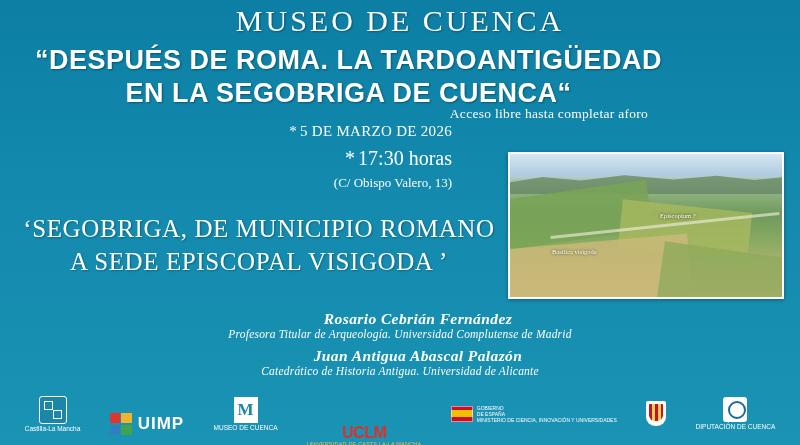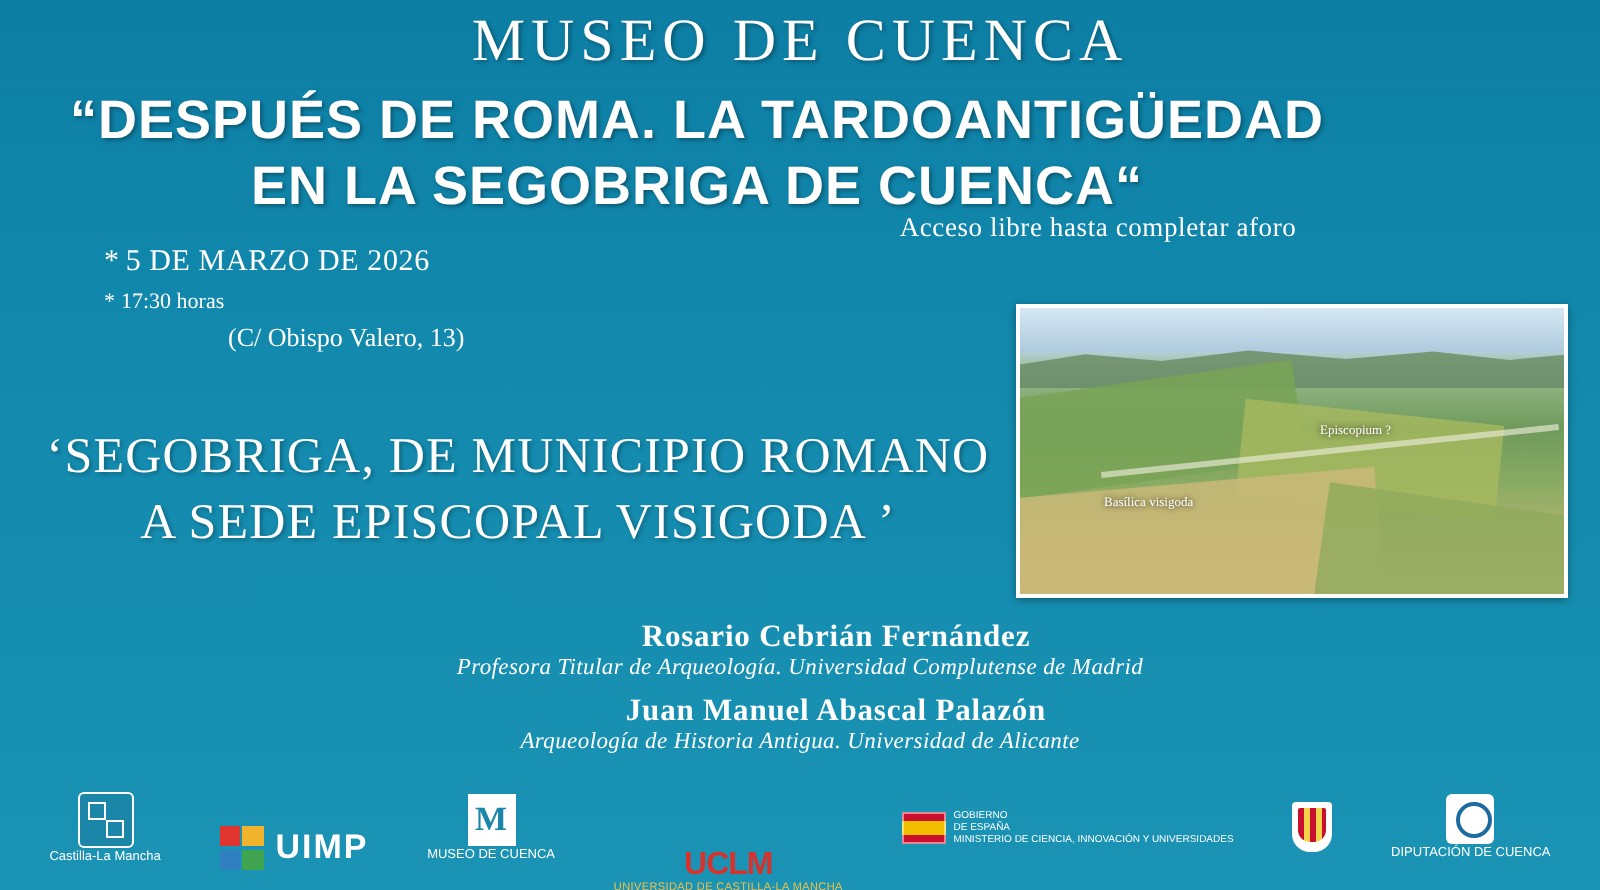--- a/index.html
+++ b/index.html
@@ -53,23 +53,24 @@
     display: block;
   }
   
   .details {
     position: absolute;
     top: 120px;
     left: 52px;
     width: 400px;
     color: #ffffff;
     font-family: "Liberation Serif", serif;
+    text-align: right;
   }
   .detail-row {
-    font-size: 11px;
+    font-size: 20px;
     line-height: 1.55;
     white-space: nowrap;
   }
   .detail-row .star {
     color: #ffffff;
     margin-right: 3px;
   }
   .detail-row.date {
     font-size: 15px;
     letter-spacing: 0.3px;
@@ -189,20 +190,21 @@
     width: 800px;
     text-align: center;
     color: #ffffff;
     font-family: "Liberation Serif", serif;
   }
   .speaker {
     margin-bottom: 7px;
   }
   .speaker-name {
     font-size: 15.5px;
+    font-style: italic;
     font-weight: bold;
     letter-spacing: 0.4px;
     padding-left: 36px;
   }
   .speaker-role {
     font-size: 11.5px;
     font-style: italic;
     letter-spacing: 0.2px;
   }
   
@@ -392,22 +394,22 @@
     <div class="label label-1">Episcopium ?</div>
     <div class="label label-2">Basílica visigoda</div>
   </div>
 
   <div class="speakers">
     <div class="speaker">
       <div class="speaker-name">Rosario Cebrián Fernández</div>
       <div class="speaker-role">Profesora Titular de Arqueología. Universidad Complutense de Madrid</div>
     </div>
     <div class="speaker">
-      <div class="speaker-name">Juan Manuel Abascal Palazón</div>
-      <div class="speaker-role">Arqueología de Historia Antigua. Universidad de Alicante</div>
+      <div class="speaker-name">Juan Antigua Abascal Palazón</div>
+      <div class="speaker-role">Catedrático de Historia Antigua. Universidad de Alicante</div>
     </div>
   </div>
 
   <div class="logo-bar">
 
     <div class="logo">
       <span class="mark jccm-mark"></span>
       <span class="cap">Castilla-La Mancha</span>
     </div>
 

